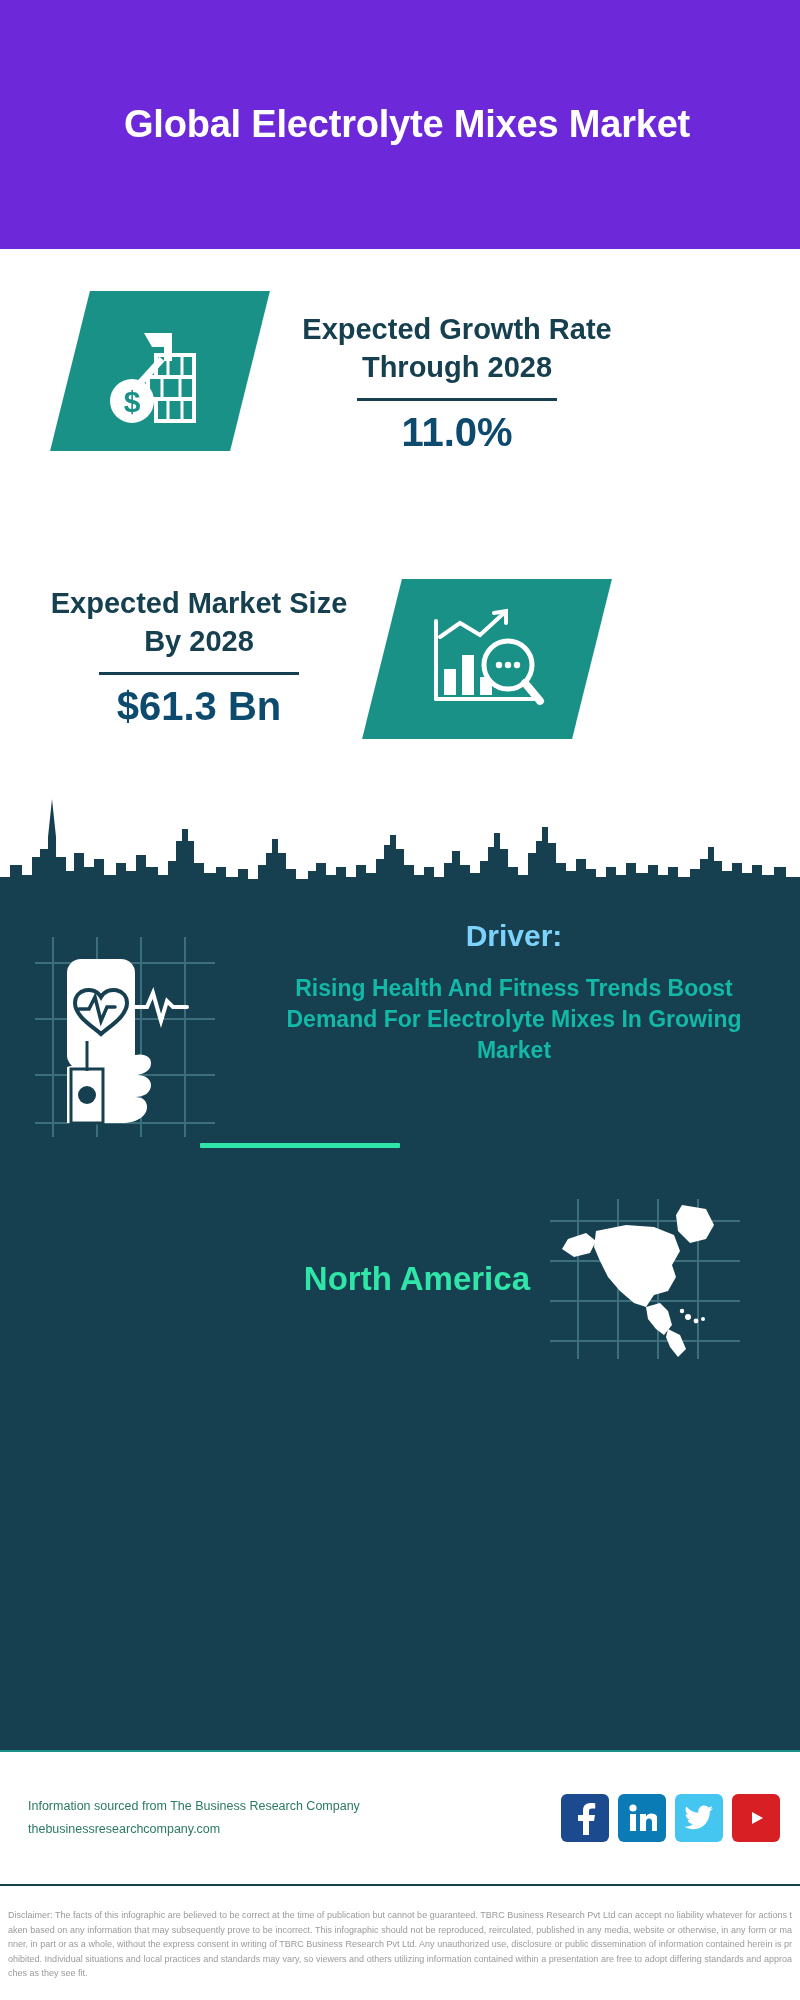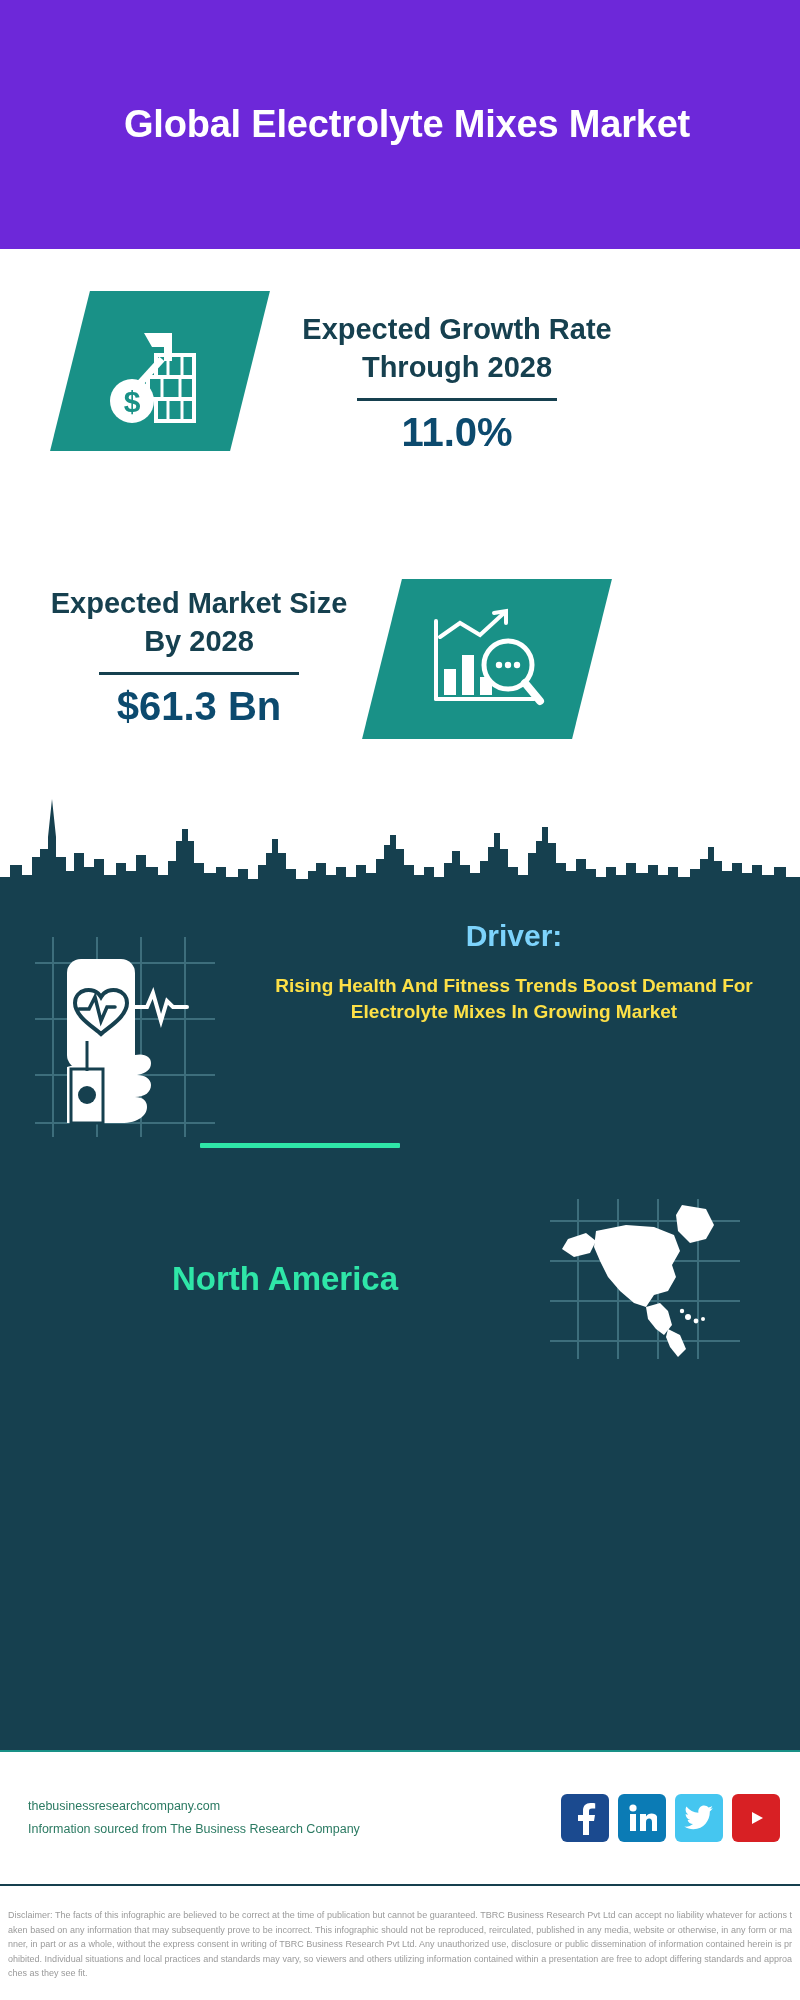--- a/index.html
+++ b/index.html
@@ -66,33 +66,33 @@
   .driver-row {
     position:absolute; left:0; top:140px; width:800px;
     display:flex; align-items:flex-start;
   }
   .driver-icon { width:250px; display:flex; justify-content:center; padding-top:18px; }
   .driver-text { flex:1; padding-right:22px; text-align:center; }
   .driver-head {
     color:#7dd3fc; font-size:30px; font-weight:bold; margin-bottom:20px;
   }
   .driver-body {
-    color:#fde047; font-size:19px; font-weight:bold; line-height:1.35;
+    color:#14b8a6; font-size:23px; font-weight:bold; line-height:1.35;
   }
 
   .mid-divider {
     position:absolute; left:200px; top:364px; width:200px; height:5px;
     background:#2fe6a8; border-radius:1px;
   }
 
   .region-row {
     position:absolute; left:0; top:420px; width:800px;
     display:flex; align-items:center;
   }
-  .region-text { width:530px; text-align:center; padding-left:40px; }
+  .region-text { width:530px; text-align:right; padding-left:40px; }
   .region-name { color:#2fe6a8; font-size:33px; font-weight:bold; line-height:1.25; }
   .region-desc { color:#ffffff; font-size:29px; line-height:1.3; }
   .region-map  { width:230px; display:flex; justify-content:center; }
 
   
   .footer-band {
     position:absolute; left:0; top:1750px; width:800px; height:2px;
     background:#199187;
   }
   .footer {
@@ -283,22 +283,22 @@
             <circle cx="132" cy="112" r="2.2"></circle>
           </g>
         </svg>
       </div>
     </div>
   </div>
 
   <div class="footer-band"></div>
   <div class="footer">
     <div class="footer-credit">
+      <div>Information sourced from The Business Research Company</div>
       <div>thebusinessresearchcompany.com</div>
-      <div>Information sourced from The Business Research Company</div>
     </div>
     <div class="social">
       <div class="social-btn s-fb">
         <svg width="26" height="34" viewBox="0 0 26 34">
           <path fill="#fff" d="M17 34 V20 h5 l1-6 h-6 v-3.4 c0-1.8 .5-3 3-3 h3.2 V2.2
                 C22.6 2.1 20.7 2 18.5 2 13.9 2 11 4.7 11 9.9 V14 H6 v6 h5 v14 z"></path>
         </svg>
       </div>
       <div class="social-btn s-li">
         <svg width="30" height="30" viewBox="0 0 30 30">

